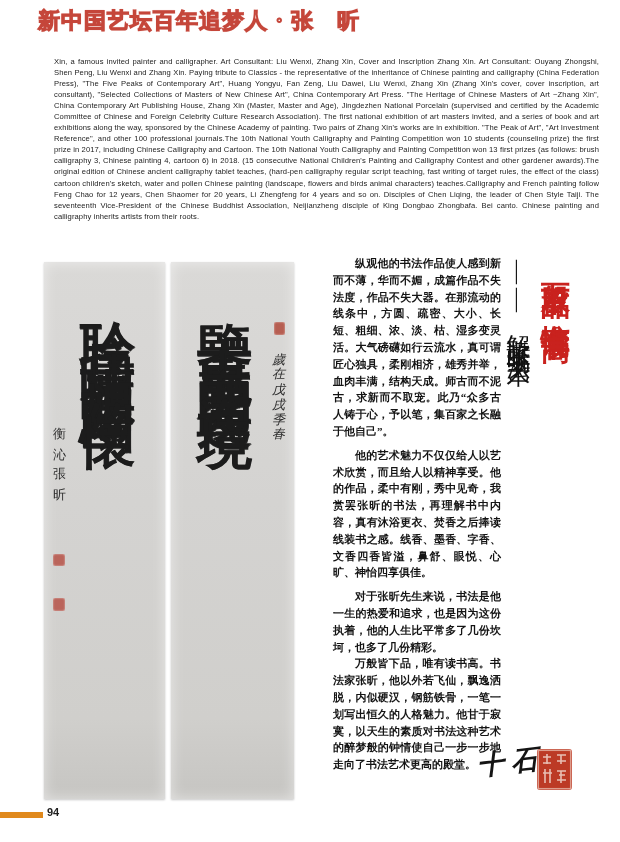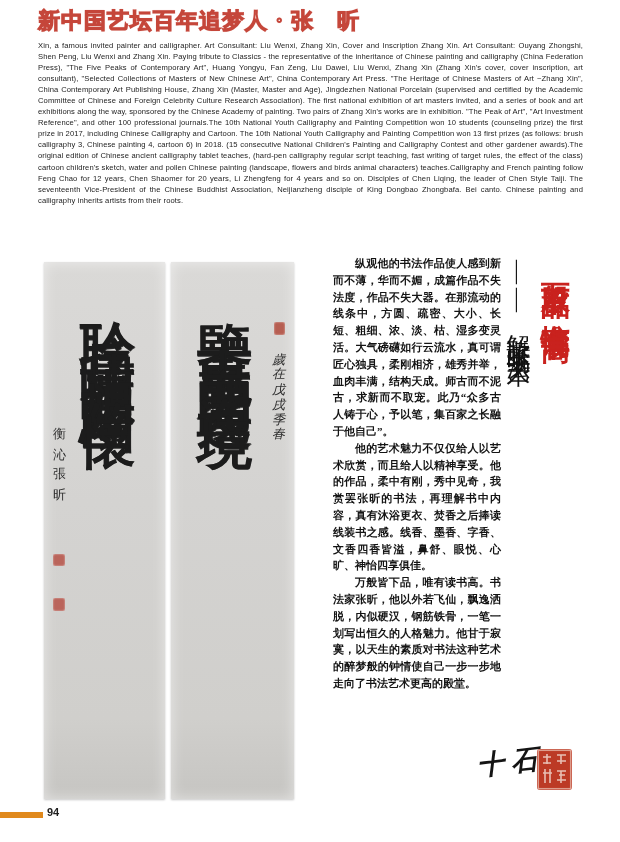--- a/index.html
+++ b/index.html
@@ -15,21 +15,21 @@
     position:absolute; left:38px; top:6px; margin:0;
     font-family:"Liberation Serif", serif;
     font-size:22px; font-weight:bold; letter-spacing:1px;
     color:#fdf3f1;
     -webkit-text-stroke:1.1px #c5463a;
     text-shadow:0 0 1px #c5463a;
     white-space:nowrap;
   }
   
   .bio {
-    position:absolute; left:38px; top:40px; width:545px; margin:0;
+    position:absolute; left:38px; top:40px; width:545px; margin:16px;
     font-size:7.6px; line-height:11.05px; color:#1c1c1c;
     text-align:justify; letter-spacing:0.1px;
   }
   
   .scroll {
     position:absolute; top:262px; height:537px;
     background:linear-gradient(180deg,#dad9d7 0%,#d4d3d1 45%,#d0cfcc 85%,#c6c5c2 100%);
     box-shadow:inset 0 0 14px rgba(255,255,255,0.55), 0 1px 2px rgba(0,0,0,0.22);
   }
   .scroll.left  { left:44px;  width:121px; }
@@ -60,21 +60,21 @@
   .seal.l2 { left:9px; top:336px; width:12px; height:13px; }
   .seal.r1 { right:9px; top:60px; width:11px; height:13px; background:#b14a3c; }
   
   .article {
     position:absolute; left:333px; top:255px; width:168px;
     font-family:"Liberation Serif", serif;
     font-size:11px; line-height:16.8px; color:#141414;
     font-weight:600; text-align:justify;
   }
   .article p { margin:0; text-indent:2em; }
-  .article p.gap { margin-top:0; }
+  .article p.gap { margin-top:7px; }
   
   .sub-headline {
     position:absolute; left:504px; top:260px; height:310px;
     writing-mode:vertical-rl;
     font-family:"Liberation Serif", serif;
     font-size:24px; letter-spacing:4px; color:#121212; line-height:1.15;
   }
   .main-headline {
     position:absolute; left:539px; top:260px; height:320px;
     writing-mode:vertical-rl;
@@ -124,20 +124,21 @@
 
   <div class="scroll right">
     <div class="scroll-main">鑒古出塵開逸境</div>
     <div class="seal r1"></div>
     <div class="scroll-sig">歲在戊戌季春</div>
   </div>
 
   <div class="article">
     <p>纵观他的书法作品使人感到新而不薄，华而不媚，成篇作品不失法度，作品不失大器。在那流动的线条中，方圆、疏密、大小、长短、粗细、浓、淡、枯、湿多变灵活。大气磅礴如行云流水，真可谓匠心独具，柔刚相济，雄秀并举，血肉丰满，结构天成。师古而不泥古，求新而不取宠。此乃“众多古人铸于心，予以笔，集百家之长融于他自己”。</p>
     <p class="gap">他的艺术魅力不仅仅给人以艺术欣赏，而且给人以精神享受。他的作品，柔中有刚，秀中见奇，我赏罢张昕的书法，再理解书中内容，真有沐浴更衣、焚香之后捧读线装书之感。线香、墨香、字香、文香四香皆溢，鼻舒、眼悦、心旷、神怡四享俱佳。</p>
+    <p class="gap">对于张昕先生来说，书法是他一生的热爱和追求，也是因为这份执着，他的人生比平常多了几份坎坷，也多了几份精彩。</p>
     <p>万般皆下品，唯有读书高。书法家张昕，他以外若飞仙，飘逸洒脱，内似硬汉，钢筋铁骨，一笔一划写出恒久的人格魅力。他甘于寂寞，以天生的素质对书法这种艺术的醉梦般的钟情使自己一步一步地走向了书法艺术更高的殿堂。</p>
 
   </div>
 
   <div class="sub-headline">——解读张昕书法艺术</div>
   <div class="main-headline">万般皆下品　惟有读书高</div>
 
   <div class="author-signature">十石</div>
   <div class="author-seal">
     <svg viewBox="0 0 35 41" xmlns="http://www.w3.org/2000/svg" aria-hidden="true">

